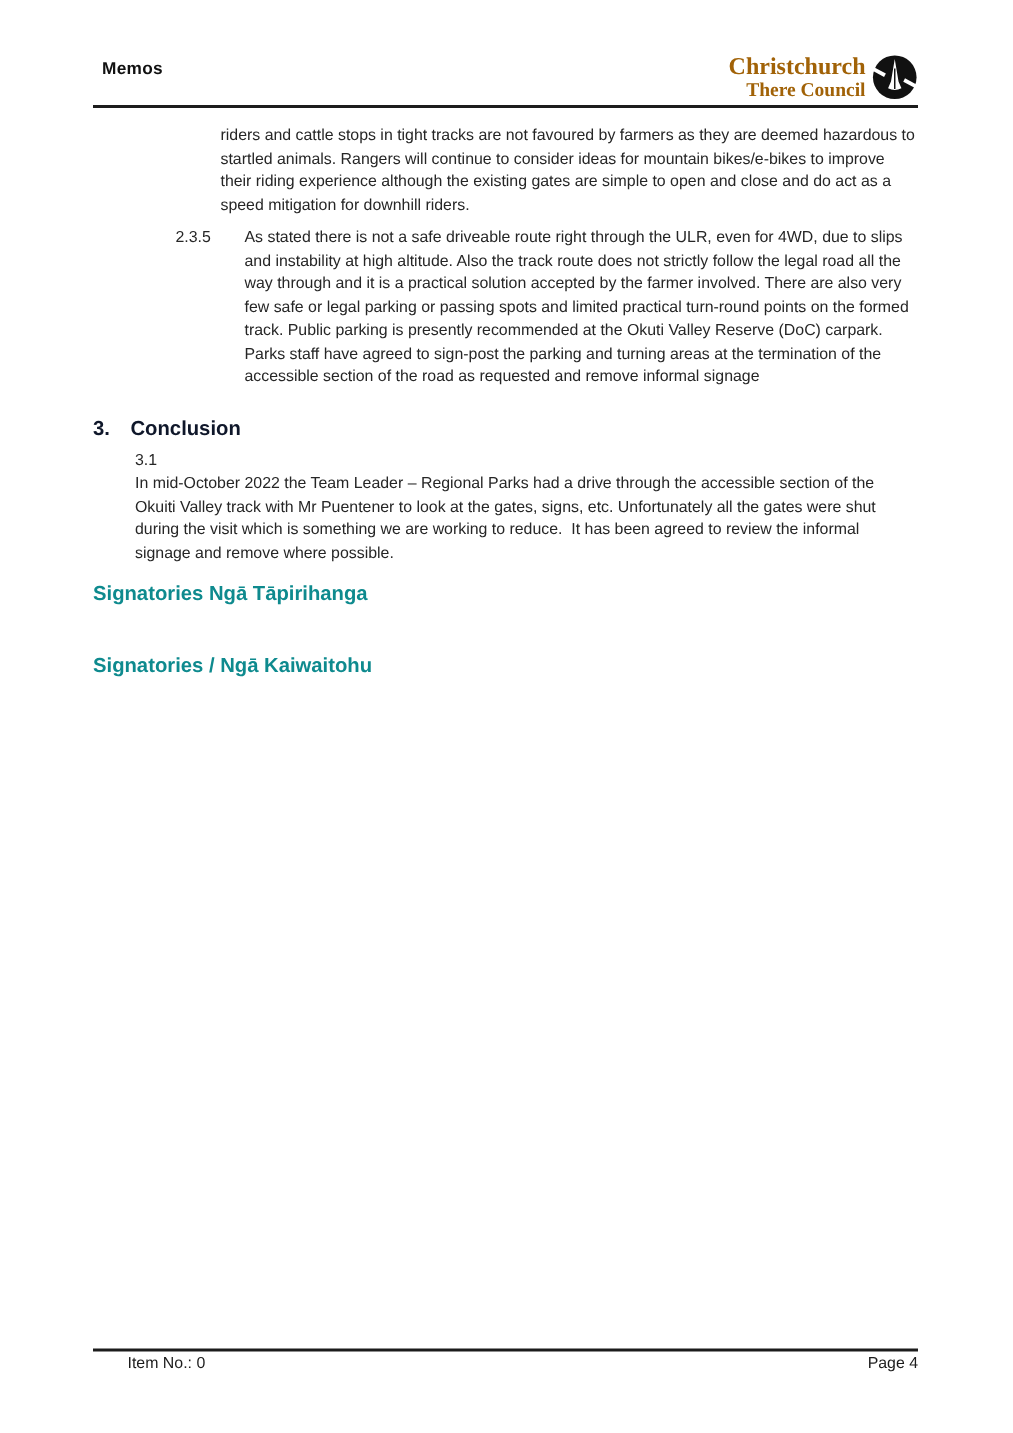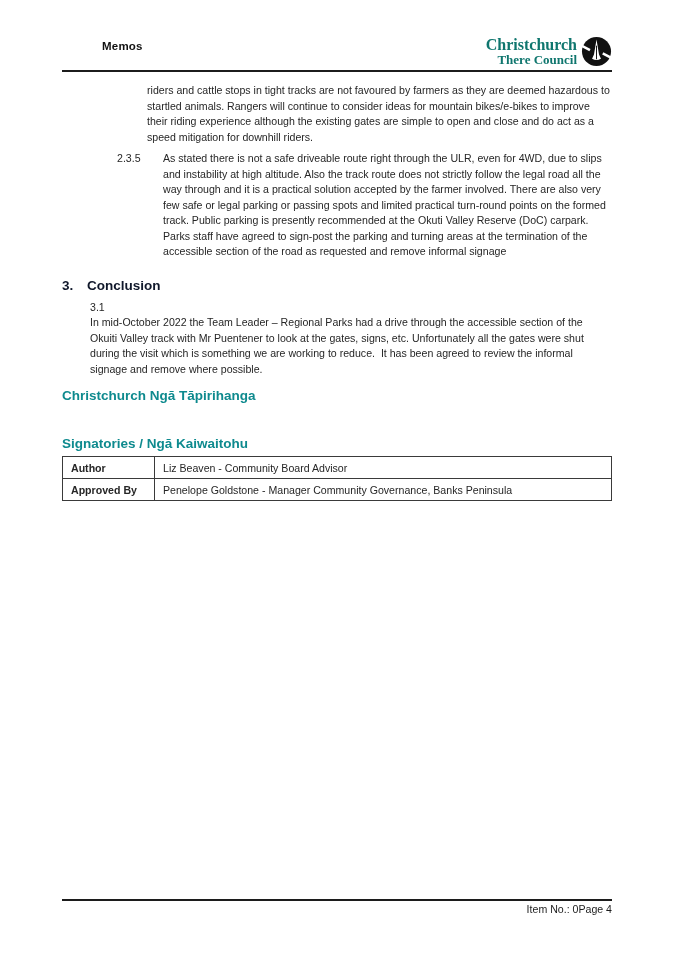--- a/index.html
+++ b/index.html
@@ -16,26 +16,25 @@
   
   .hdr{
     margin:0 63px 0 62px;
     padding-top:36px;
     display:flex;justify-content:space-between;align-items:flex-end;
   }
   .doc-type{
     font-size:11.5px;font-weight:bold;color:#111;
     padding-left:6px;align-self:flex-start;margin-top:4px;
     letter-spacing:.2px;
-    margin-left:34px;
   }
   .logo{display:flex;align-items:center;}
   .logo-text{
     font-family:"Liberation Serif","DejaVu Serif",serif;
-    font-weight:bold;color:#0f766e;text-align:right;line-height:1.02;
+    font-weight:bold;color:#a16207;text-align:right;line-height:1.02;
   }
   .logo-line1{font-size:16px;display:block;}
   .logo-line2{font-size:13px;display:block;}
   .logo-mark{width:31px;height:31px;margin-left:4px;flex:0 0 auto;}
 
   .hdr-rule{
     margin:3px 63px 0 62px;
     border-top:2px solid #1c1c1c;
     height:0;
   }
@@ -76,21 +75,21 @@
     vertical-align:middle;
   }
   td.sign-label{width:75px;font-weight:bold;}
 
   
   .ftr{
     position:absolute;left:62px;right:63px;top:899px;
     border-top:2px solid #1c1c1c;
   }
   .ftr-row{
-    display:flex;justify-content:flex-end;
+    display:flex;justify-content:space-between;
     font-size:10.6px;color:#1c1c1c;padding-top:2px;margin-left:23px;
   }
 </style>
 </head>
 <body>
 
 <div class="page">
 
   <div class="hdr">
     <div class="doc-type">Memos</div>
@@ -123,36 +122,24 @@
 
     <div class="sec-heading">
       <span class="sec-num">3.</span><span>Conclusion</span>
     </div>
 
     <div class="clause clause-31">
       <span class="clause-num">3.1</span>
       <span class="clause-text">In mid-October 2022 the Team Leader – Regional Parks had a drive through the accessible section of the Okuiti Valley track with Mr Puentener to look at the gates, signs, etc. Unfortunately all the gates were shut during the visit which is something we are working to reduce.  It has been agreed to review the informal signage and remove where possible.</span>
     </div>
 
-    <div class="sub-heading attach-heading">Christchurch Ngā Tāpirihanga</div>
+    <div class="sub-heading attach-heading">Signatories Ngā Tāpirihanga</div>
 
     <div class="sub-heading sign-heading">Signatories / Ngā Kaiwaitohu</div>
 
-    <table class="sign">
-      <tbody>
-        <tr>
-          <td class="sign-label">Author</td>
-          <td>Liz Beaven - Community Board Advisor</td>
-        </tr>
-        <tr>
-          <td class="sign-label">Approved By</td>
-          <td>Penelope Goldstone - Manager Community Governance, Banks Peninsula</td>
-        </tr>
-      </tbody>
-    </table>
 
   </div>
 
   <div class="ftr">
     <div class="ftr-row">
       <span>Item No.: 0</span>
       <span>Page 4</span>
     </div>
   </div>
 

